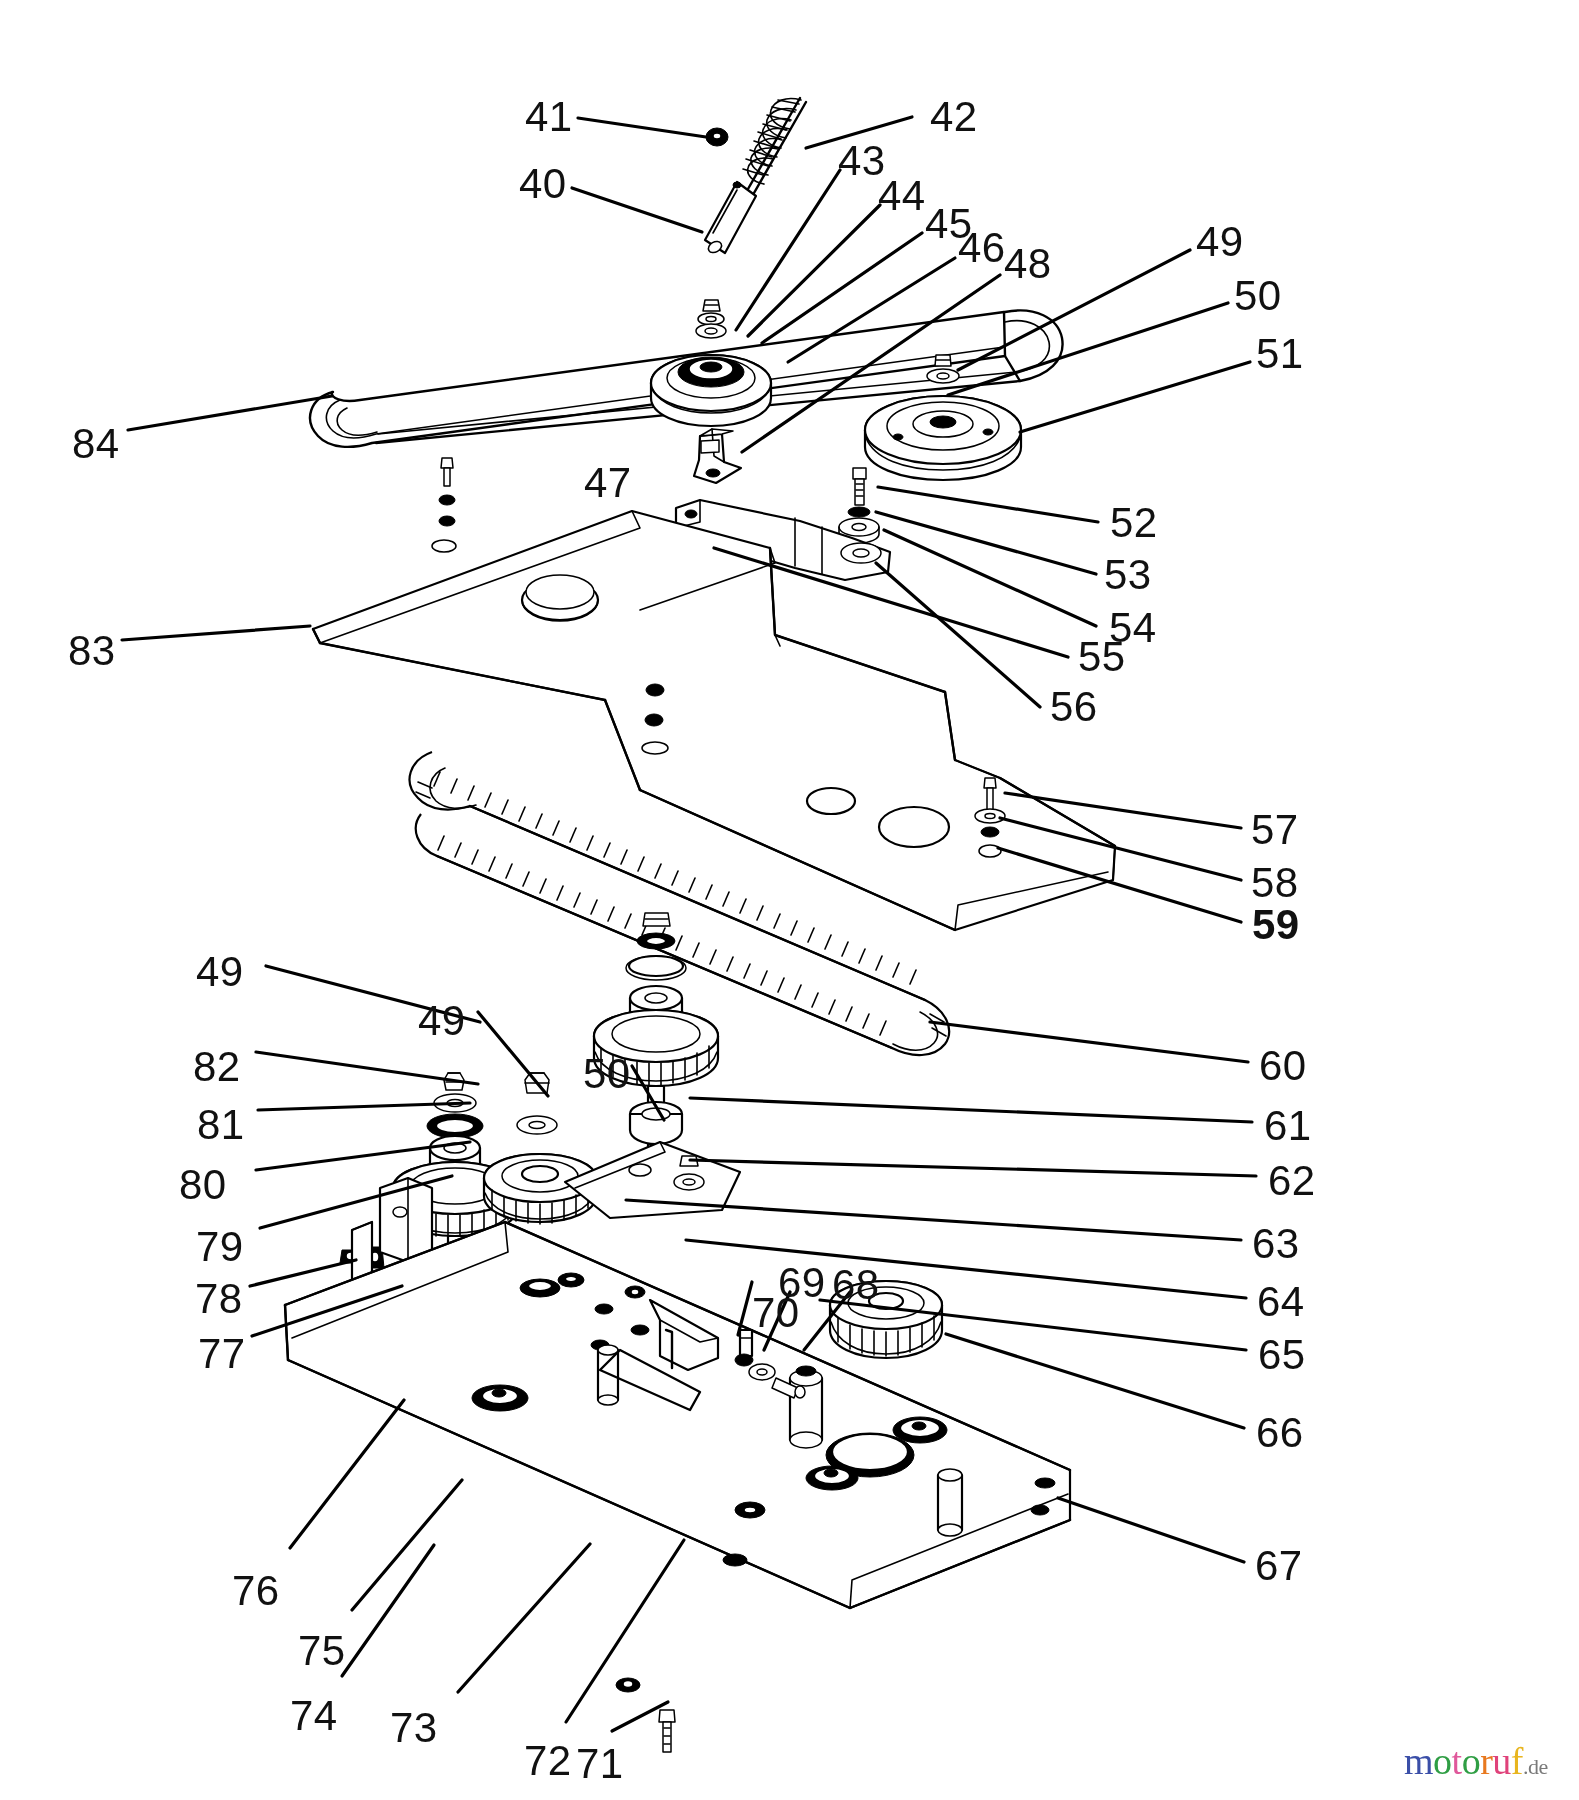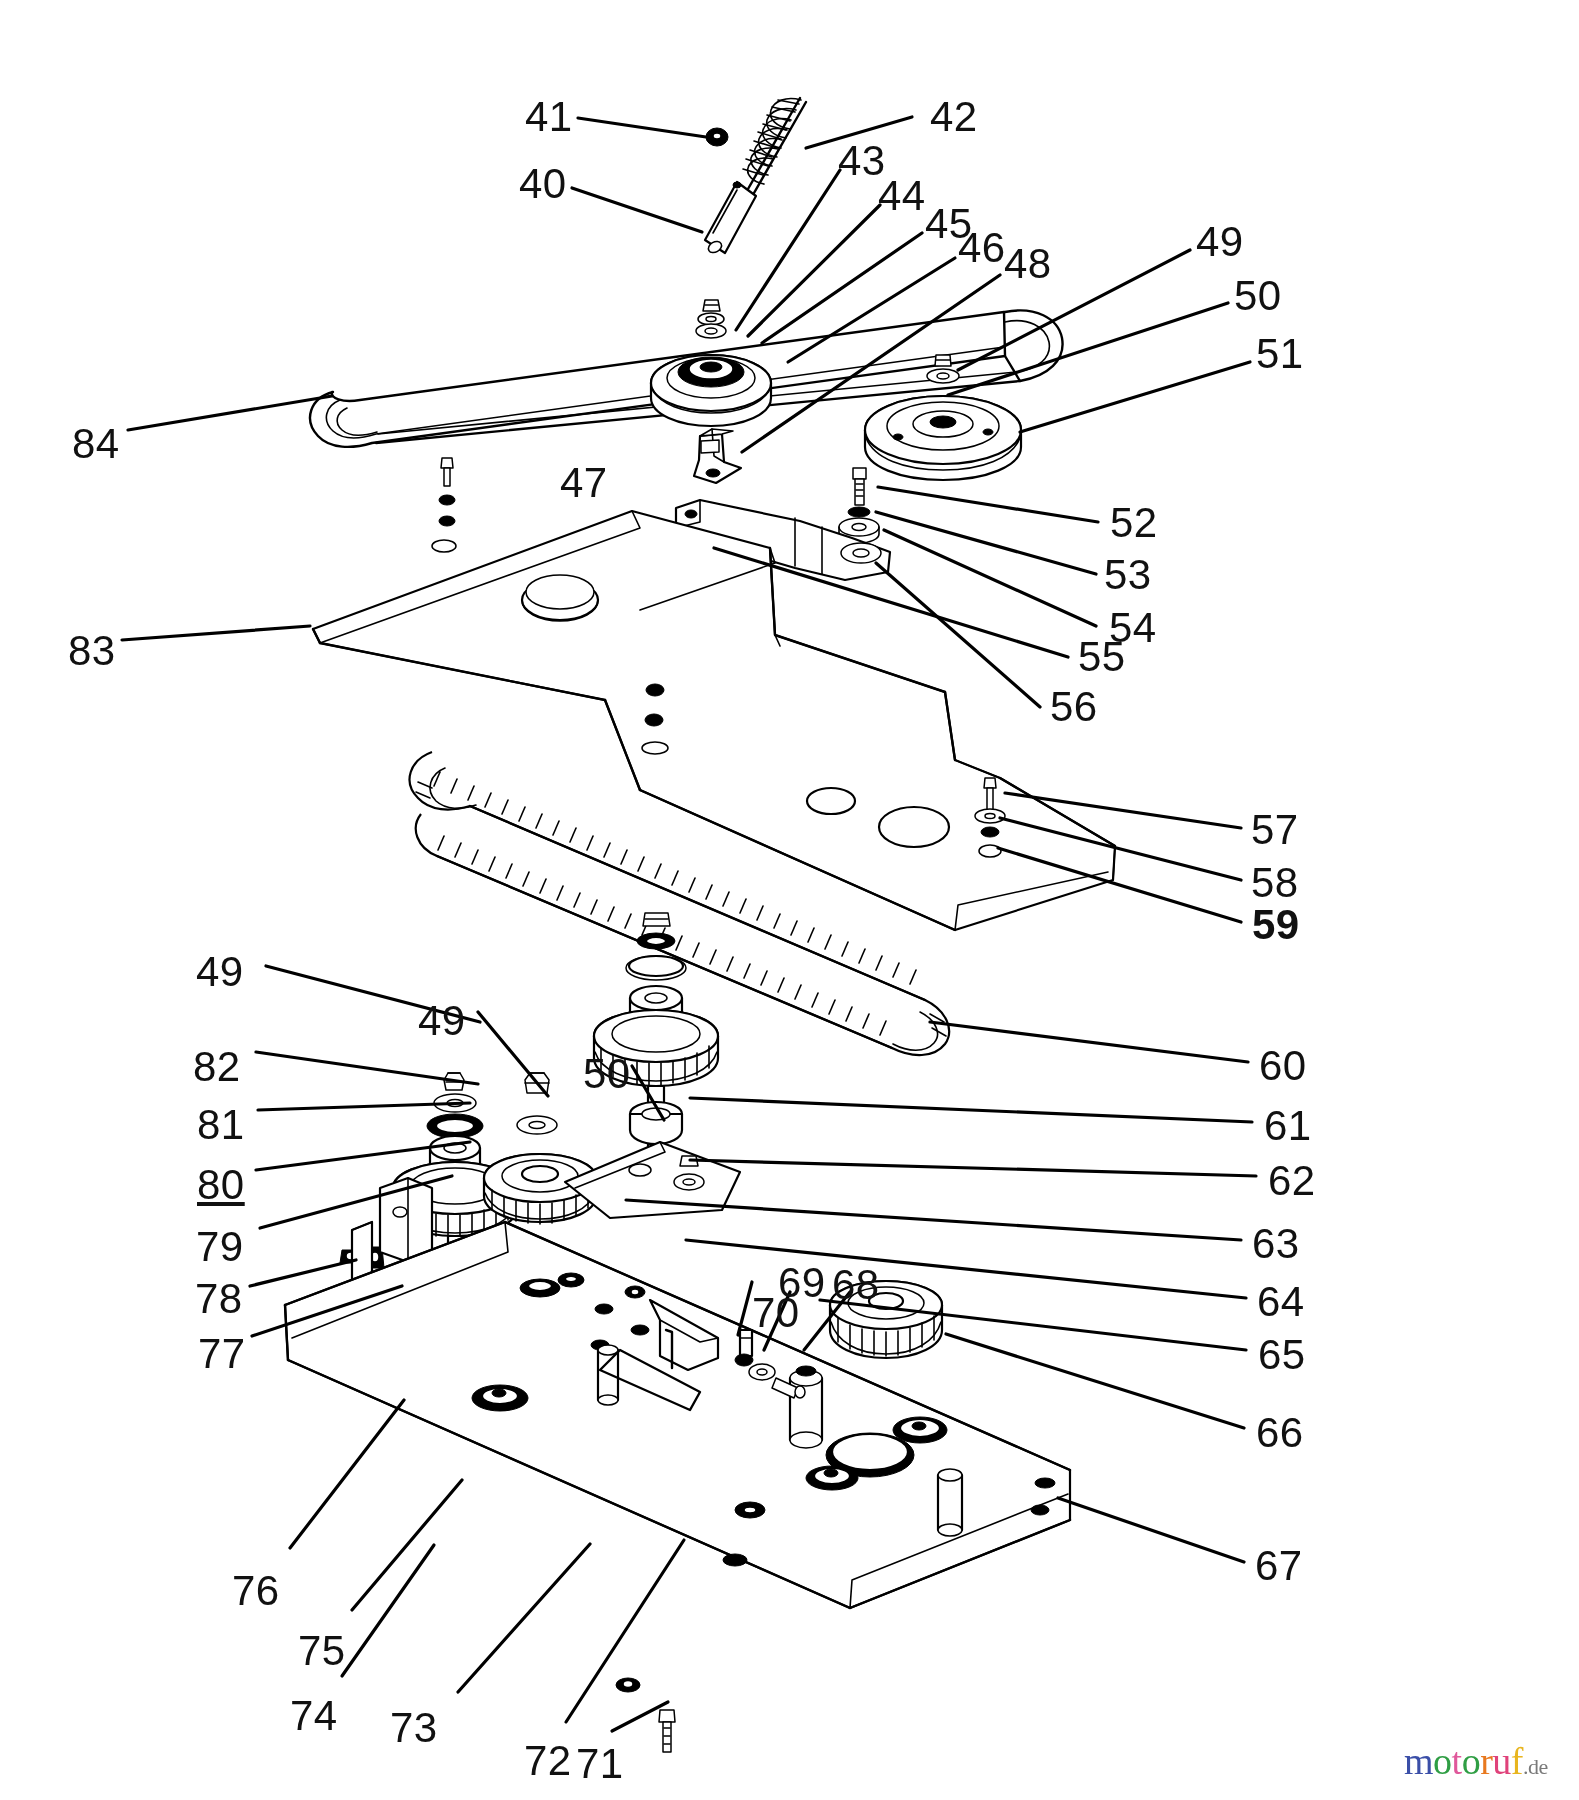--- a/index.html
+++ b/index.html
@@ -560,21 +560,21 @@
     </g>
   </svg>
 
   <div class="callout" style="left:519px; top:163px;">40</div>
   <div class="callout" style="left:525px; top:96px;">41</div>
   <div class="callout" style="left:930px; top:96px;">42</div>
   <div class="callout" style="left:838px; top:140px;">43</div>
   <div class="callout" style="left:878px; top:175px;">44</div>
   <div class="callout" style="left:925px; top:203px;">45</div>
   <div class="callout" style="left:958px; top:227px;">46</div>
-  <div class="callout" style="left:560px; top:462px;">47</div>
+  <div class="callout" style="left:584px; top:462px;">47</div>
   <div class="callout" style="left:1004px; top:243px;">48</div>
   <div class="callout" style="left:1196px; top:221px;">49</div>
   <div class="callout" style="left:1234px; top:275px;">50</div>
   <div class="callout" style="left:1256px; top:333px;">51</div>
   <div class="callout" style="left:1110px; top:502px;">52</div>
   <div class="callout" style="left:1104px; top:554px;">53</div>
   <div class="callout" style="left:1109px; top:607px;">54</div>
   <div class="callout" style="left:1078px; top:636px;">55</div>
   <div class="callout" style="left:1050px; top:686px;">56</div>
   <div class="callout" style="left:1251px; top:809px;">57</div>
@@ -593,21 +593,21 @@
   <div class="callout" style="left:752px; top:1244px;margin-top:48px;">70</div>
   <div class="callout" style="left:576px; top:1743px;">71</div>
   <div class="callout" style="left:524px; top:1740px;">72</div>
   <div class="callout" style="left:390px; top:1707px;">73</div>
   <div class="callout" style="left:290px; top:1695px;">74</div>
   <div class="callout" style="left:298px; top:1630px;">75</div>
   <div class="callout" style="left:232px; top:1570px;">76</div>
   <div class="callout" style="left:198px; top:1333px;">77</div>
   <div class="callout" style="left:195px; top:1278px;">78</div>
   <div class="callout" style="left:196px; top:1226px;">79</div>
-  <div class="callout" style="left:197px; top:1164px;text-decoration:underline;">80</div>
+  <div class="callout" style="left:179px; top:1164px;">80</div>
   <div class="callout" style="left:197px; top:1104px;">81</div>
   <div class="callout" style="left:193px; top:1046px;">82</div>
 
   <div class="callout" style="left:72px; top:423px;">84</div>
   <div class="callout" style="left:418px; top:1000px;">49</div>
   <div class="callout" style="left:196px; top:951px;">49</div>
   <div class="callout" style="left:583px; top:1053px;">50</div>
   <div class="callout" style="left:68px; top:630px;">83</div>
 
   <div class="wm">

